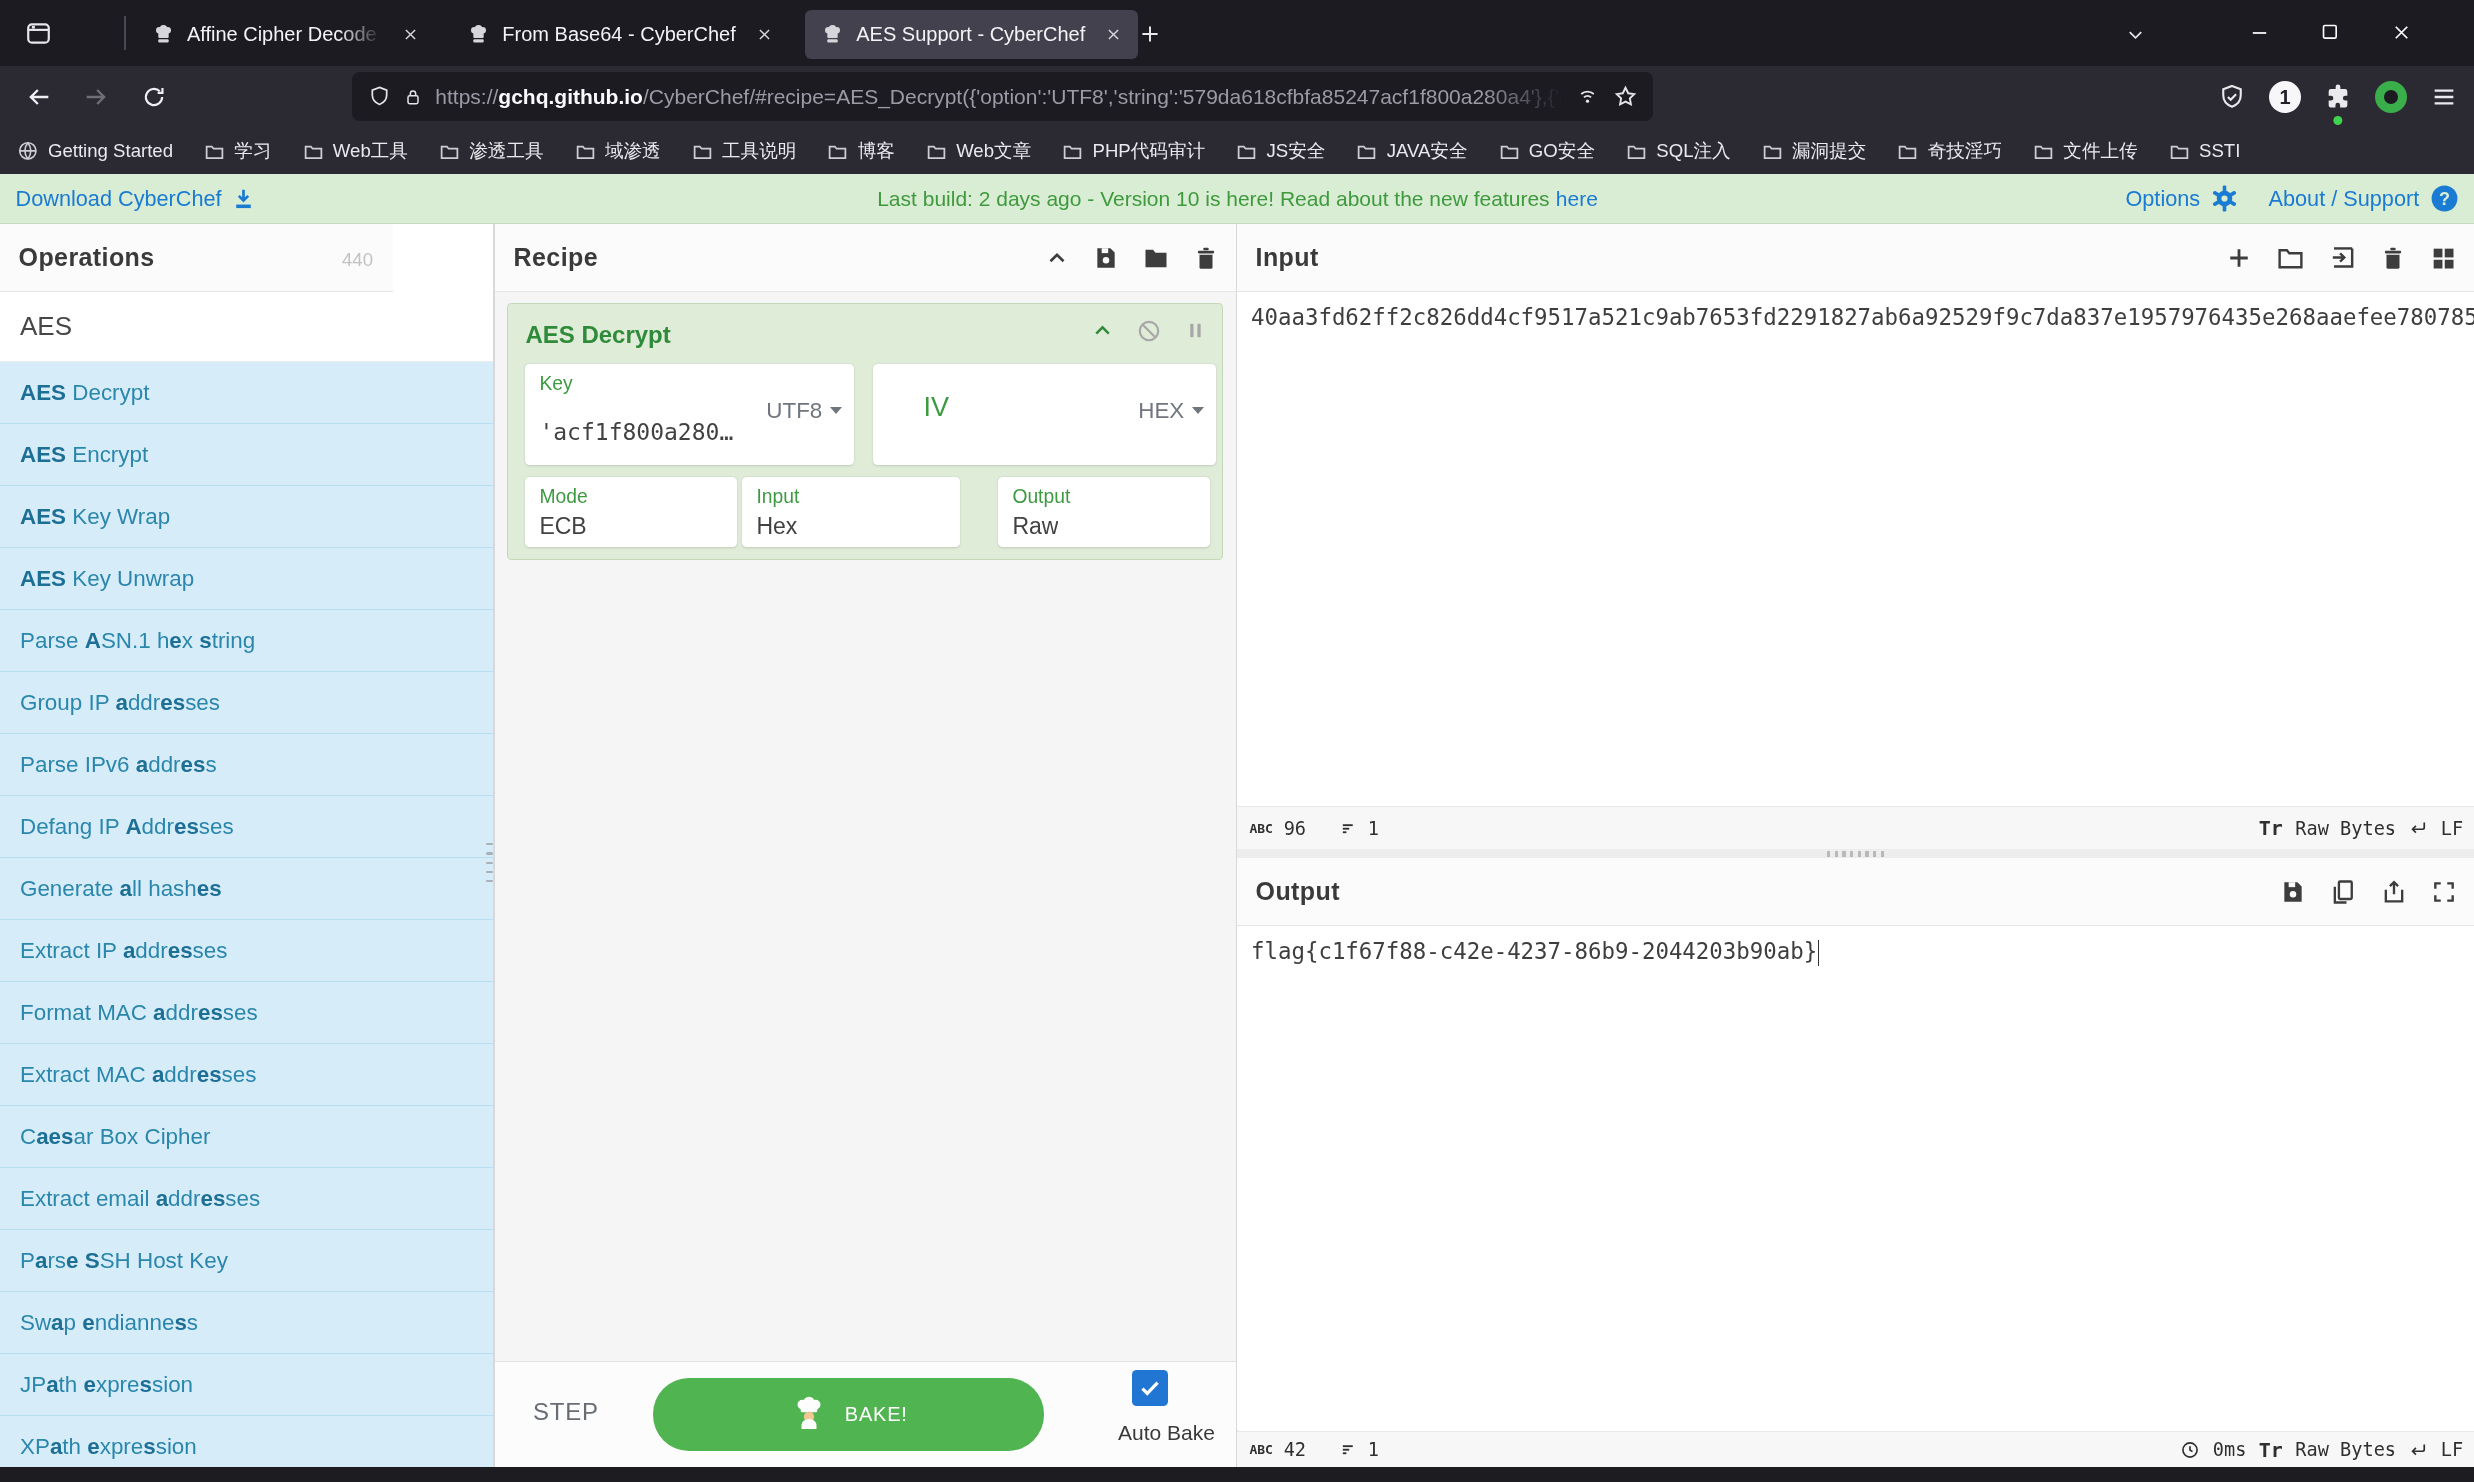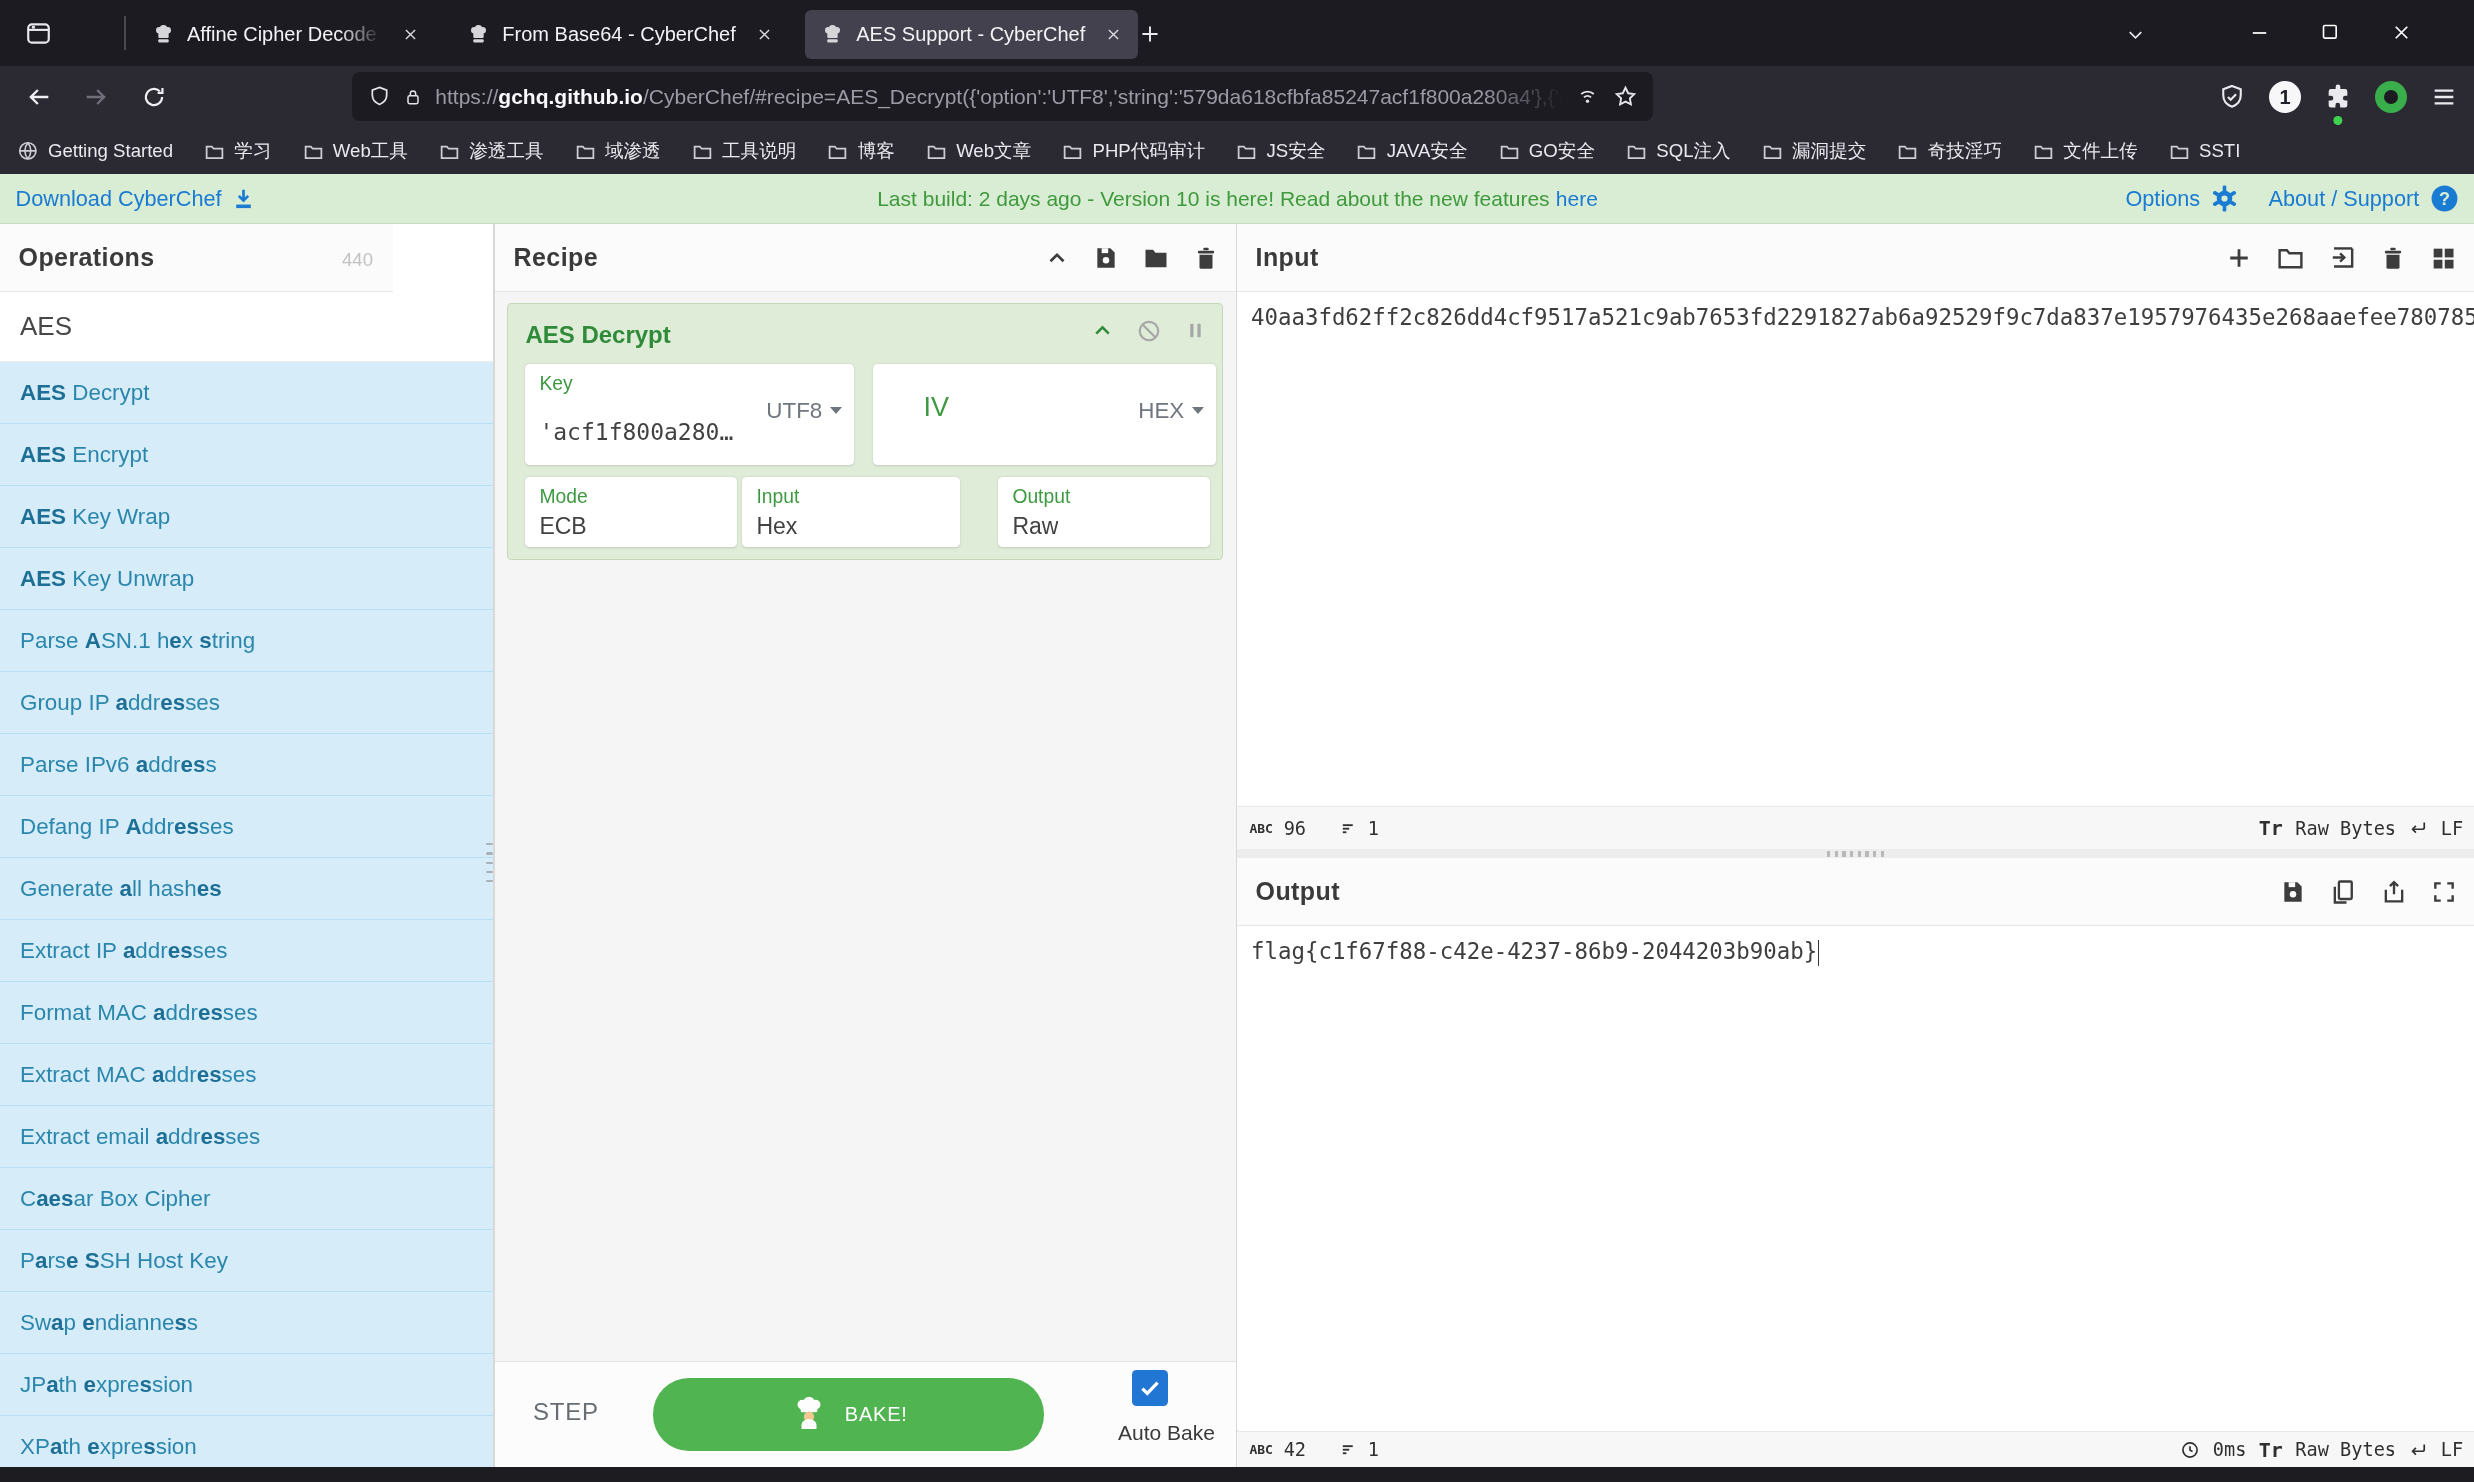--- a/index.html
+++ b/index.html
@@ -486,22 +486,22 @@
       <div class="op-item"><b>AES</b><span> Key Wrap</span></div>
       <div class="op-item"><b>AES</b><span> Key Unwrap</span></div>
       <div class="op-item"><span>Parse </span><b>A</b><span>SN.1 h</span><b>e</b><span>x </span><b>s</b><span>tring</span></div>
       <div class="op-item"><span>Group IP </span><b>a</b><span>ddr</span><b>es</b><span>ses</span></div>
       <div class="op-item"><span>Parse IPv6 </span><b>a</b><span>ddr</span><b>es</b><span>s</span></div>
       <div class="op-item"><span>Defang IP </span><b>A</b><span>ddr</span><b>es</b><span>ses</span></div>
       <div class="op-item"><span>Generate </span><b>a</b><span>ll hash</span><b>es</b></div>
       <div class="op-item"><span>Extract IP </span><b>a</b><span>ddr</span><b>es</b><span>ses</span></div>
       <div class="op-item"><span>Format MAC </span><b>a</b><span>ddr</span><b>es</b><span>ses</span></div>
       <div class="op-item"><span>Extract MAC </span><b>a</b><span>ddr</span><b>es</b><span>ses</span></div>
+      <div class="op-item"><span>C</span><b>aes</b><span>ar Box Cipher</span></div>
       <div class="op-item"><span>Extract email </span><b>a</b><span>ddr</span><b>es</b><span>ses</span></div>
-      <div class="op-item"><span>C</span><b>aes</b><span>ar Box Cipher</span></div>
       <div class="op-item"><span>P</span><b>a</b><span>rs</span><b>e</b><span> </span><b>S</b><span>SH Host Key</span></div>
       <div class="op-item"><span>Sw</span><b>a</b><span>p </span><b>e</b><span>ndianne</span><b>s</b><span>s</span></div>
       <div class="op-item"><span>JP</span><b>a</b><span>th </span><b>e</b><span>xpre</span><b>s</b><span>sion</span></div>
       <div class="op-item"><span>XP</span><b>a</b><span>th </span><b>e</b><span>xpre</span><b>s</b><span>sion</span></div>
     </div>
   <div id="grip-v">
       <i></i>
       <i></i>
       <i></i>
       <i></i>

